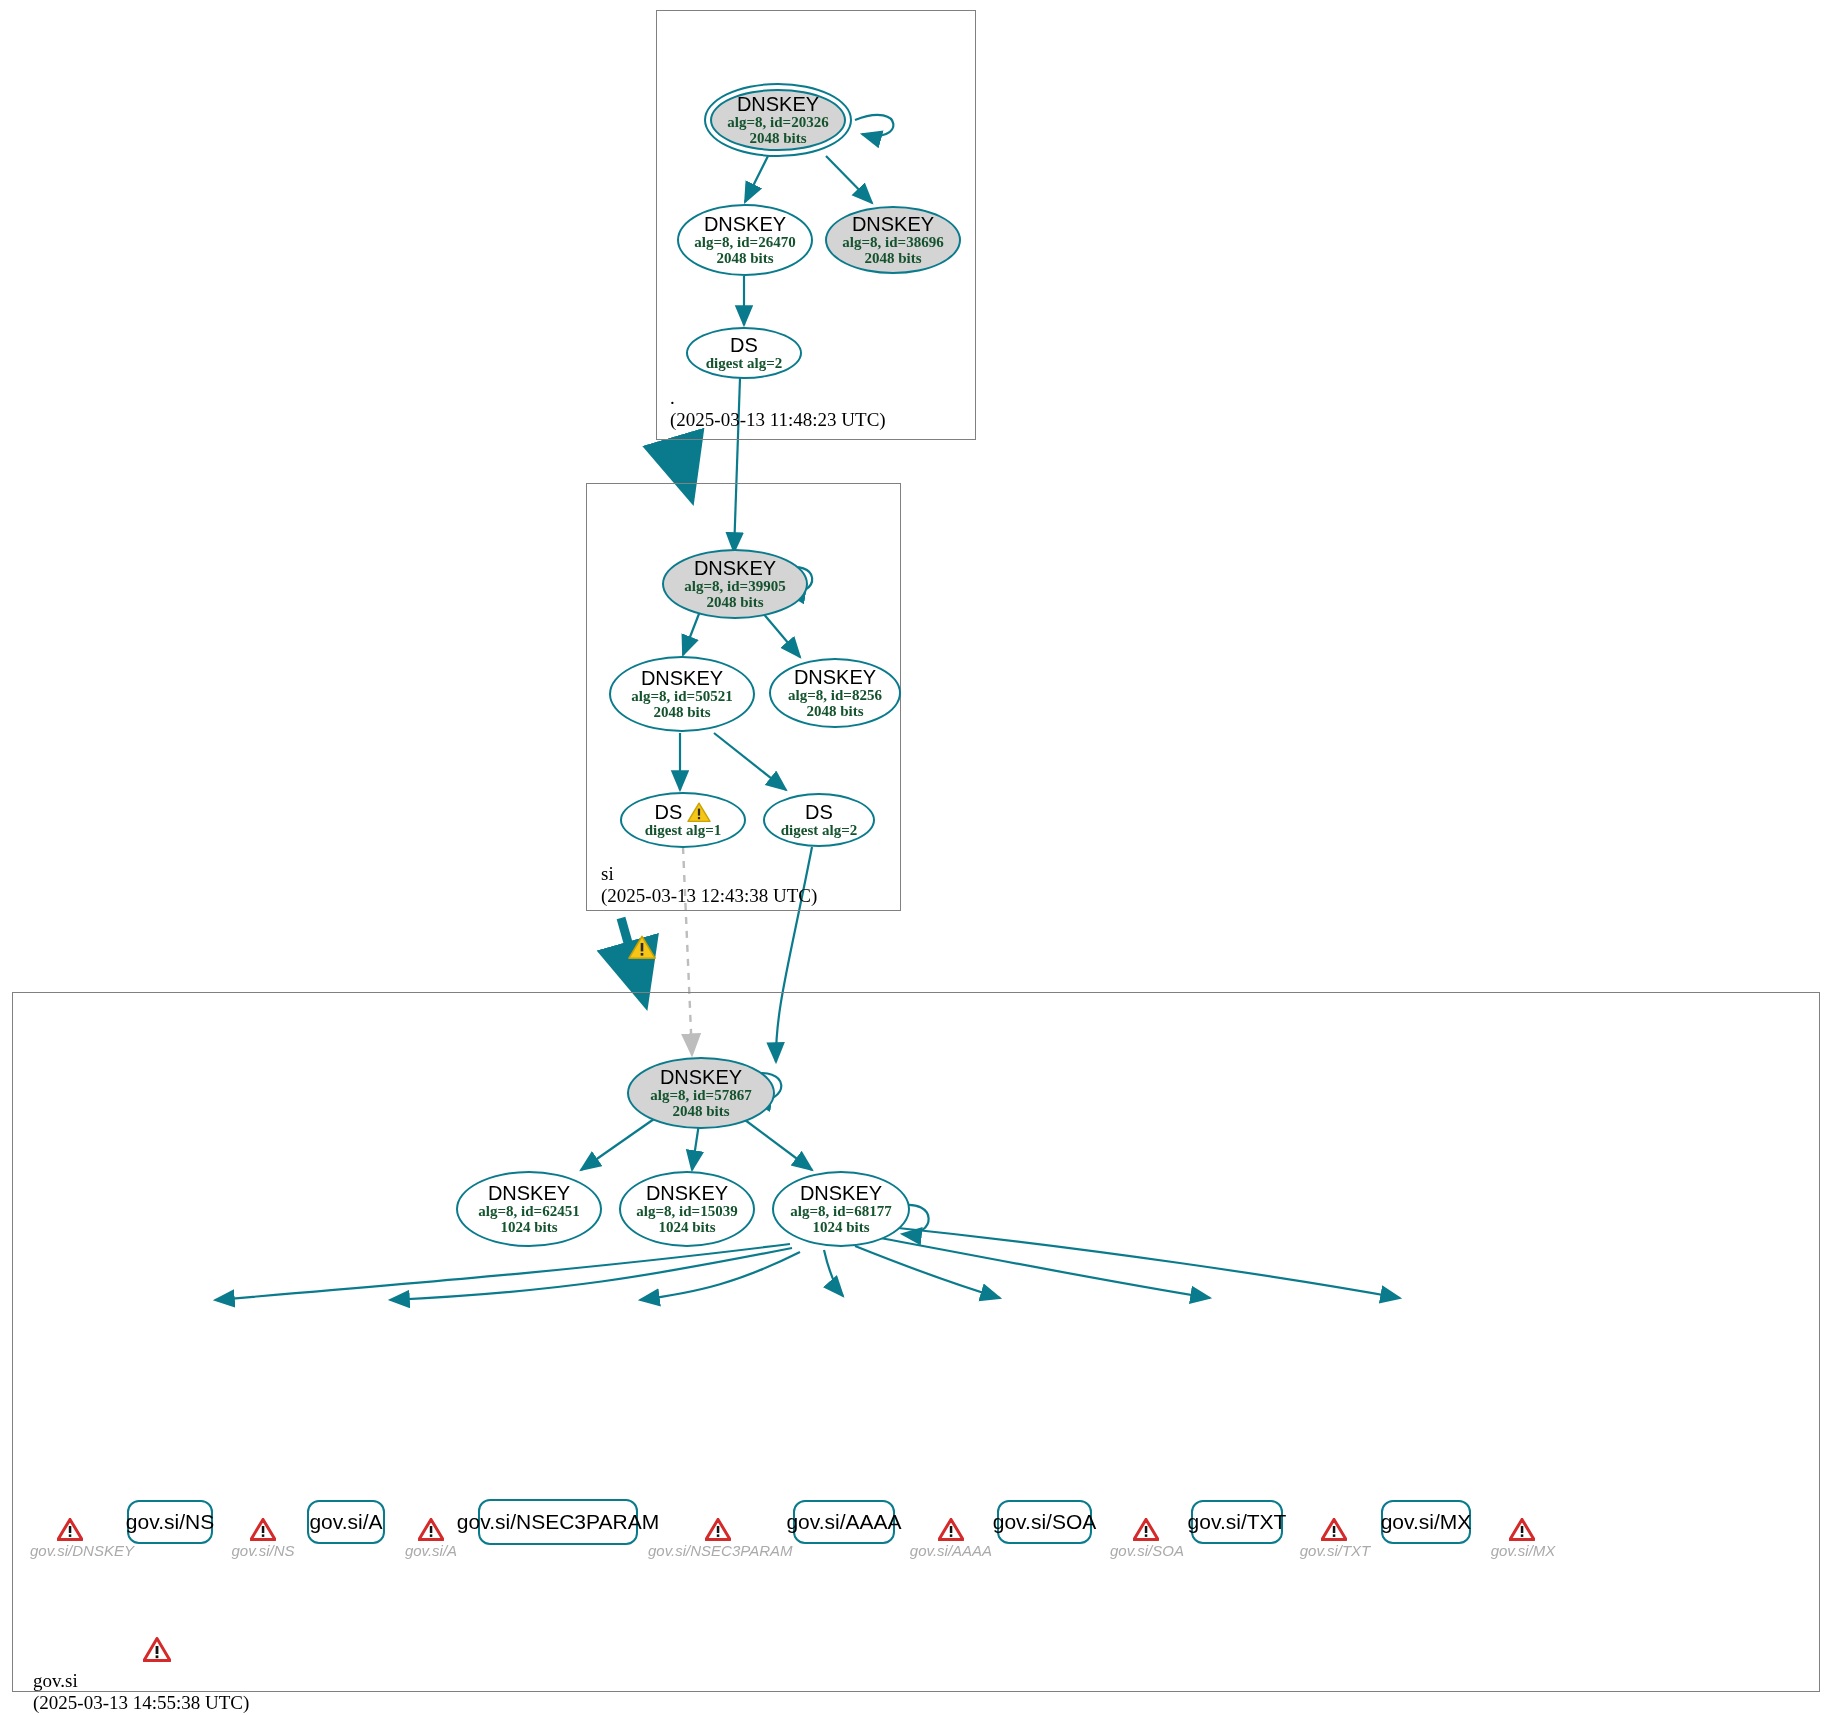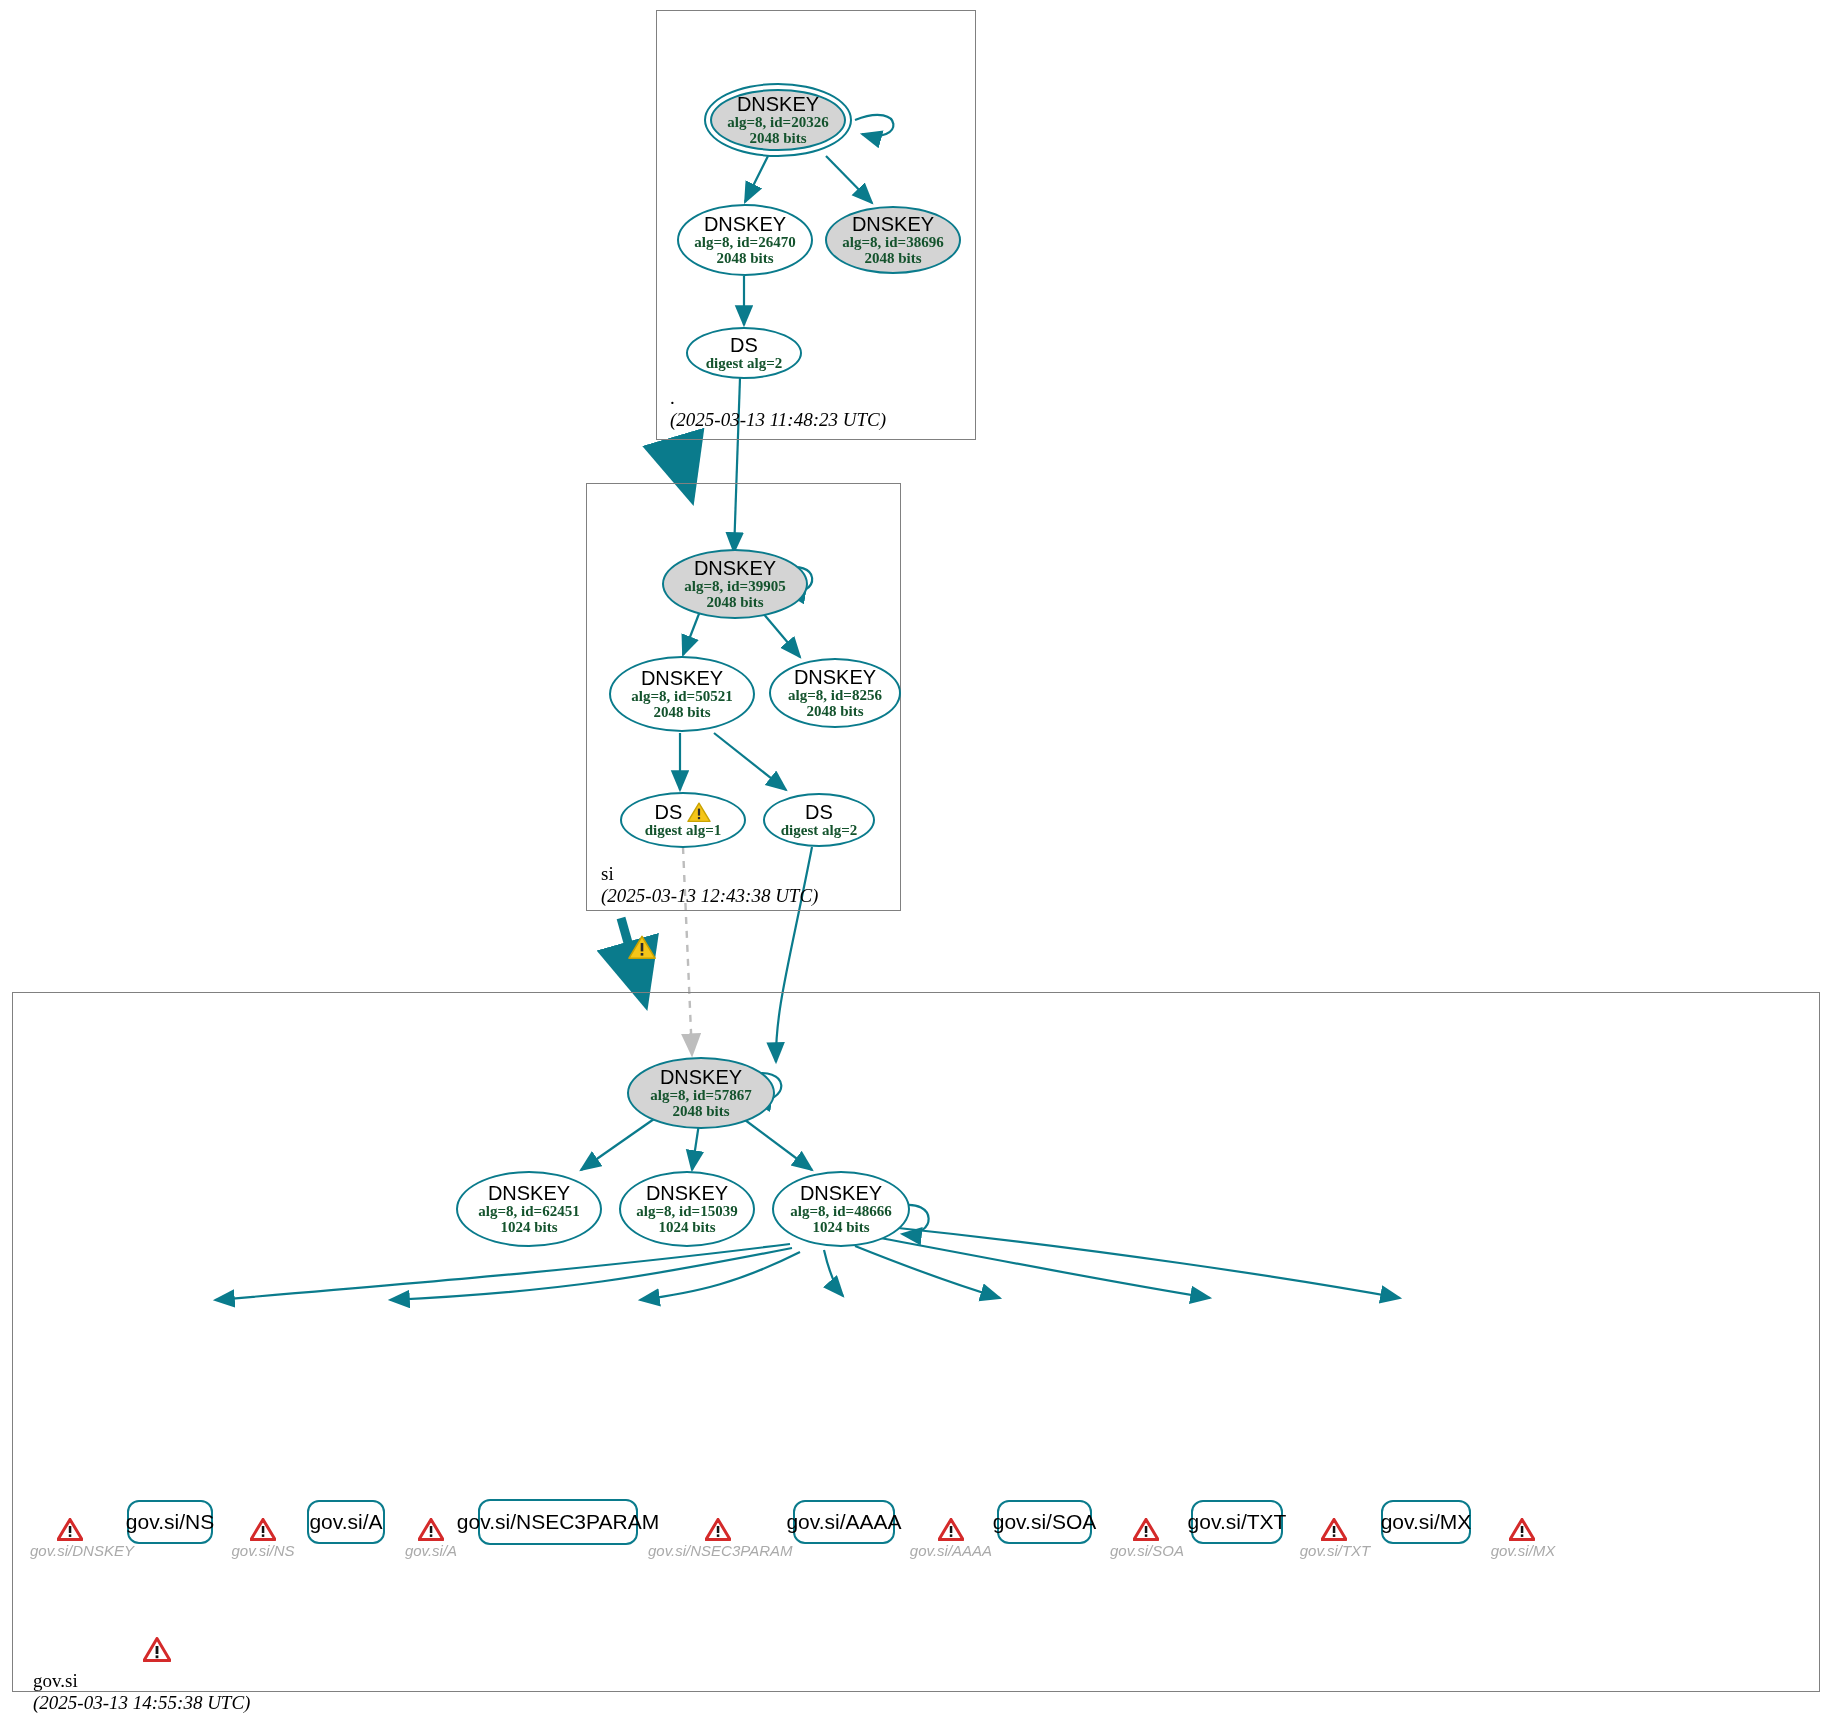--- a/index.html
+++ b/index.html
@@ -14,21 +14,21 @@
   
   .zone-box{
     position:absolute;border:1px solid #808080;background:transparent;
     box-sizing:border-box;
   }
   .zone-label{
     position:absolute;font-family:"Liberation Serif", serif;
     color:#000;white-space:nowrap;
   }
   .zone-name{font-size:19px;}
-  .zone-time{font-size:19px;font-style:italic;}
+  .zone-time{font-size:19px;}
 
   
   .node{
     position:absolute;box-sizing:border-box;
     display:flex;flex-direction:column;align-items:center;justify-content:center;
     border:2px solid #0a7b8c;border-radius:50%;background:#ffffff;
     text-align:center;line-height:1.05;
   }
   .node.gray{background:#d4d4d4;}
   .node .t1{
@@ -267,21 +267,21 @@
         <span class="t1">DNSKEY</span>
       </div>
     <span class="t2">alg=8, id=15039</span>
     <span class="t3">1024 bits</span>
   </div>
 
   <div class="node" style="left:772px;top:1171px;width:138px;height:76px;">
     <div class="row1">
         <span class="t1">DNSKEY</span>
       </div>
-    <span class="t2">alg=8, id=48666</span>
+    <span class="t2">alg=8, id=68177</span>
     <span class="t3">1024 bits</span>
   </div>
 
   <span class="ico" style="left:57px;top:1518px;">
     <svg width="26" height="23" viewBox="0 0 26 23">
       <path d="M13 1.4 L25 21.4 L1 21.4 Z" fill="#ffffff" stroke="#d42a2a" stroke-width="3" stroke-linejoin="round"></path>
       <rect x="11.8" y="8" width="2.5" height="7" fill="#111"></rect>
       <rect x="11.8" y="16.4" width="2.5" height="2.5" fill="#111"></rect>
     </svg>
   </span>

